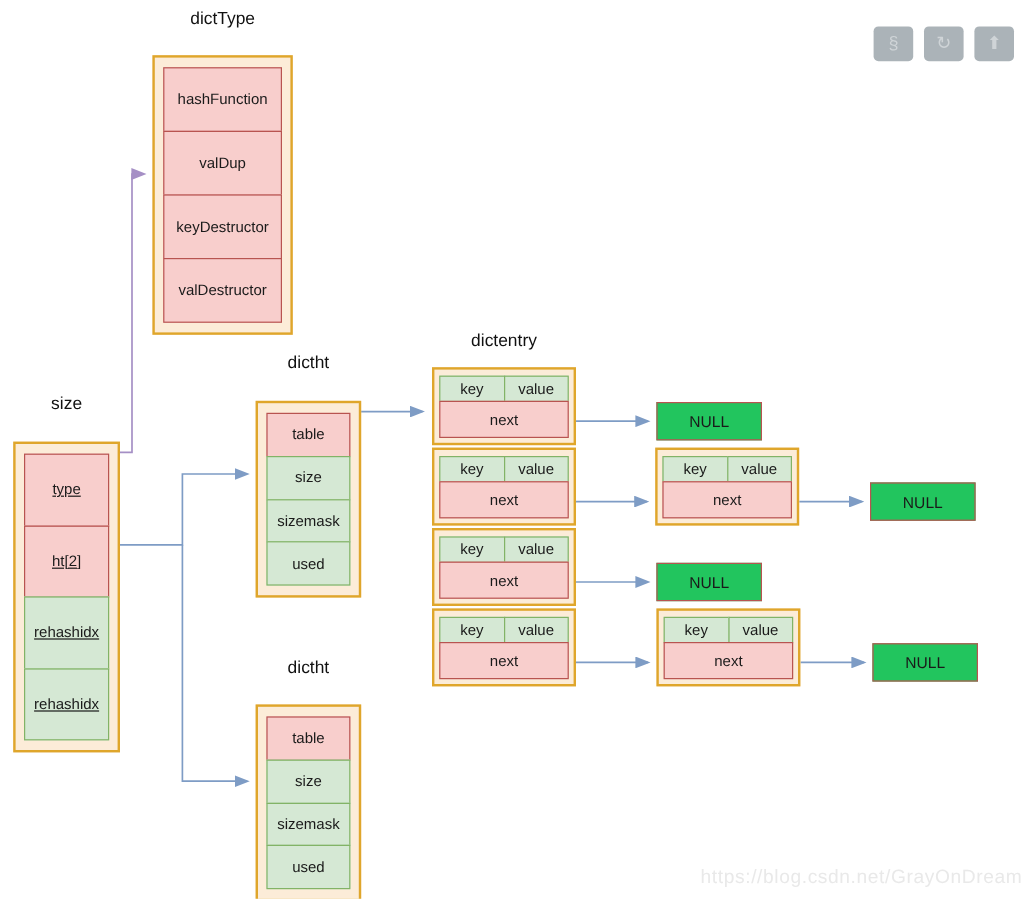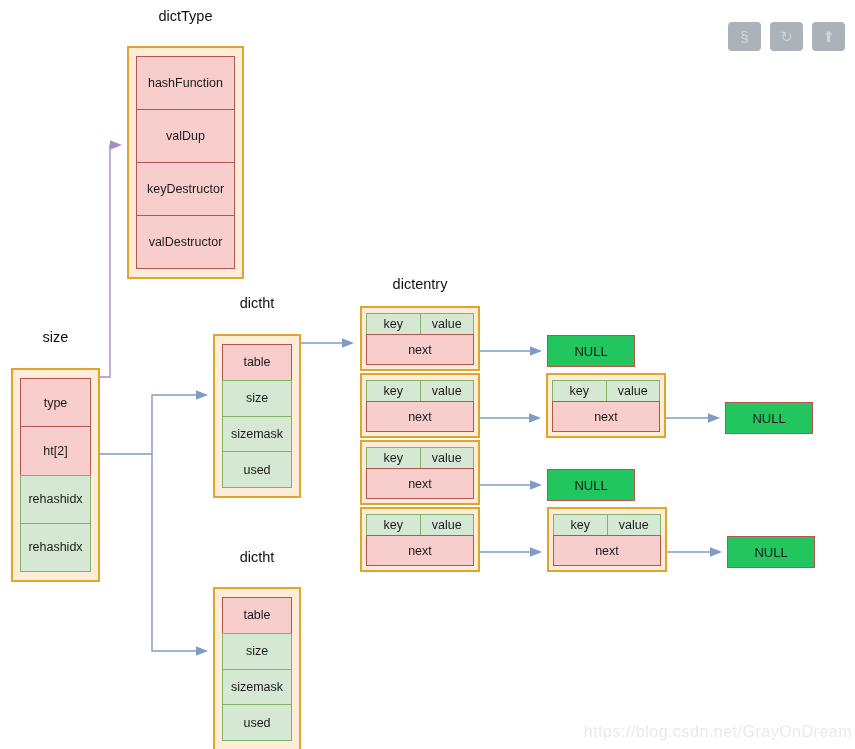--- a/index.html
+++ b/index.html
@@ -84,21 +84,21 @@
 
 <div class="struct-label" style="left:127px; top:8px; width:117px;">dictType</div>
 <div class="wrapper" style="left:127px; top:30px; width:117px; height:233px;">
   <div class="cell pink">hashFunction</div>
   <div class="cell pink">valDup</div>
   <div class="cell pink">keyDestructor</div>
   <div class="cell pink">valDestructor</div>
 </div>
 
 <div class="struct-label" style="left:11px; top:329px; width:89px;">size</div>
-<div class="wrapper" style="left:11px; top:352px; width:89px; height:214px;">
+<div class="wrapper" style="left:11px; top:352px; width:89px; height:259px;text-decoration:underline;">
   <div class="cell pink">type</div>
   <div class="cell pink">ht[2]</div>
   <div class="cell green">rehashidx</div>
   <div class="cell green">rehashidx</div>
 </div>
 
 <div class="struct-label" style="left:213px; top:295px; width:88px;">dictht</div>
 <div class="wrapper" style="left:213px; top:318px; width:88px; height:164px;">
   <div class="cell pink">table</div>
   <div class="cell green">size</div>

